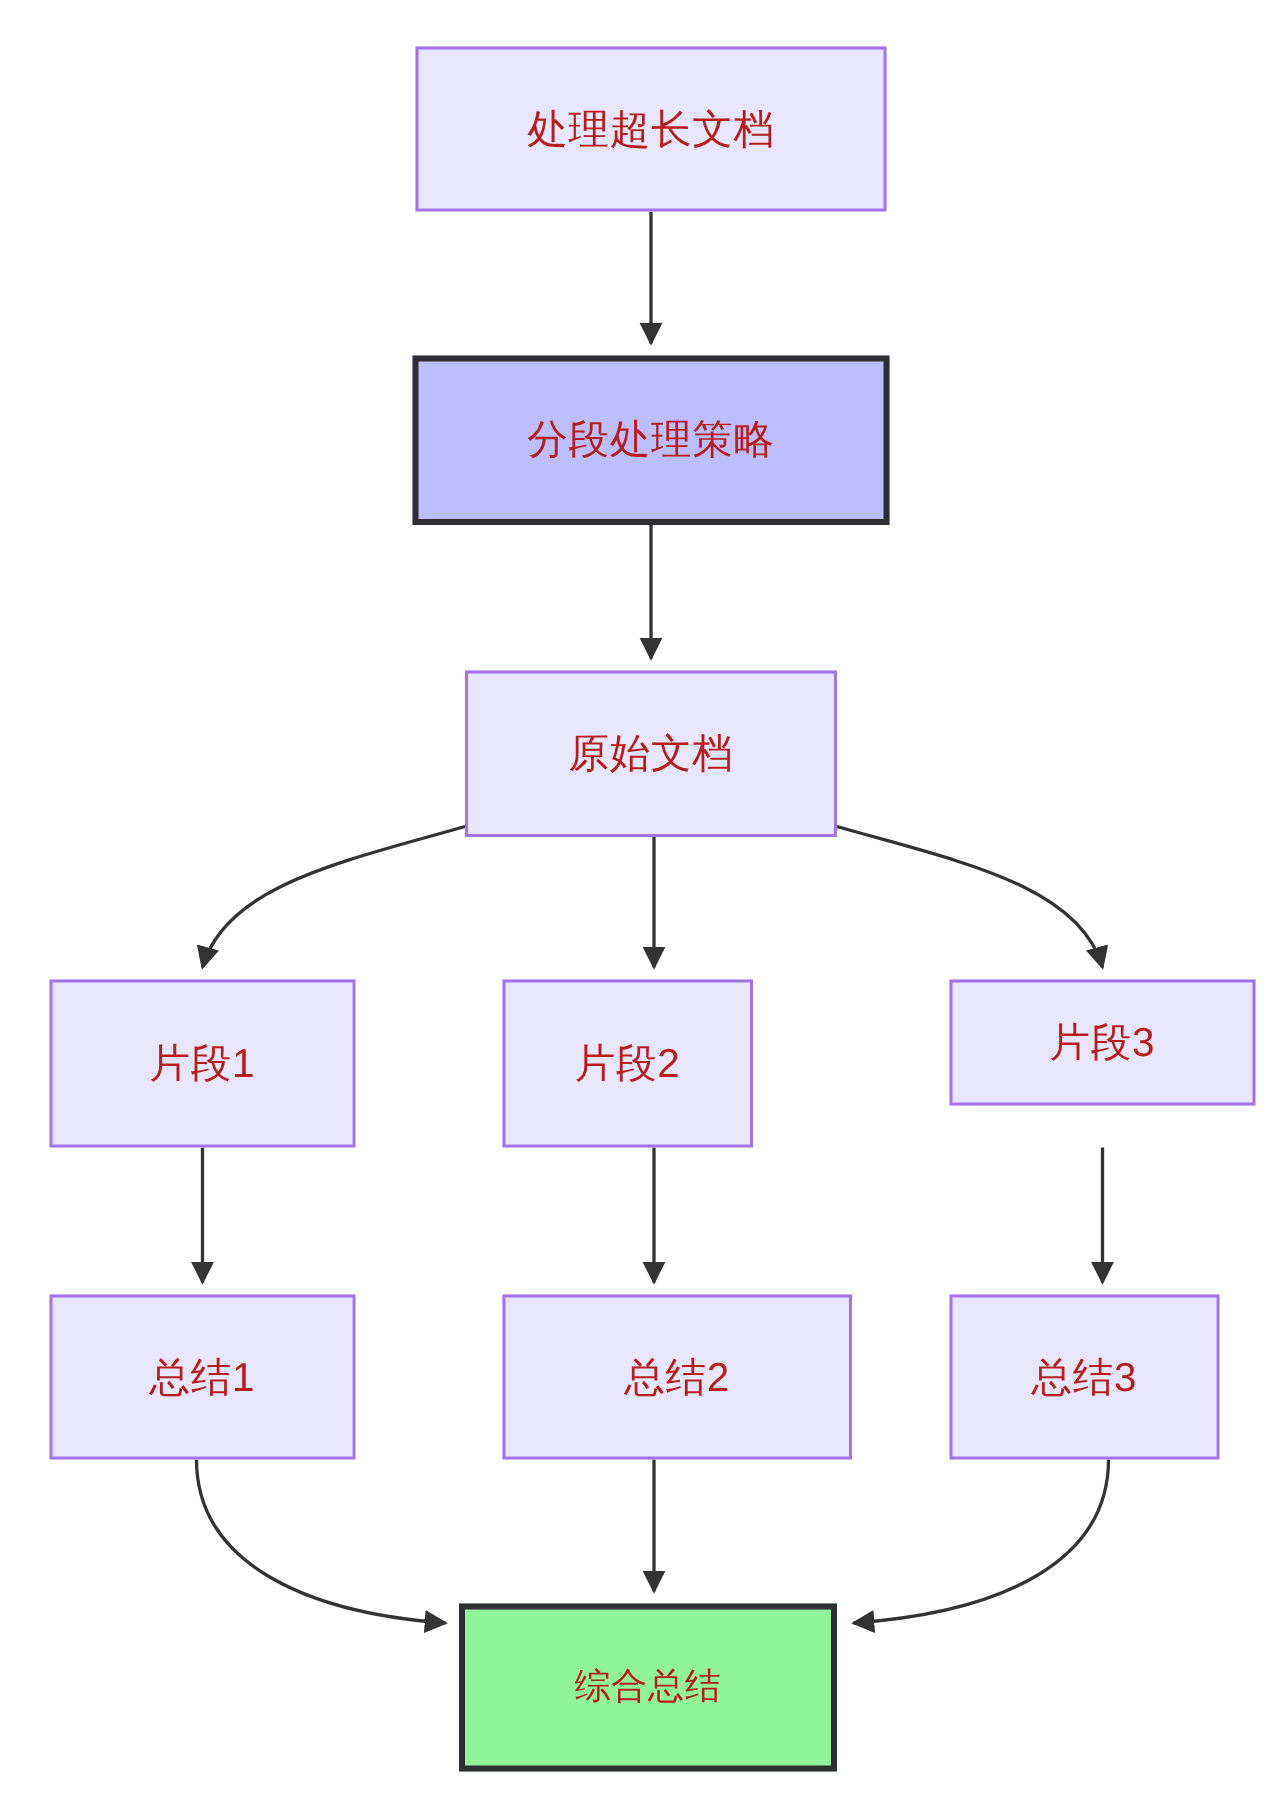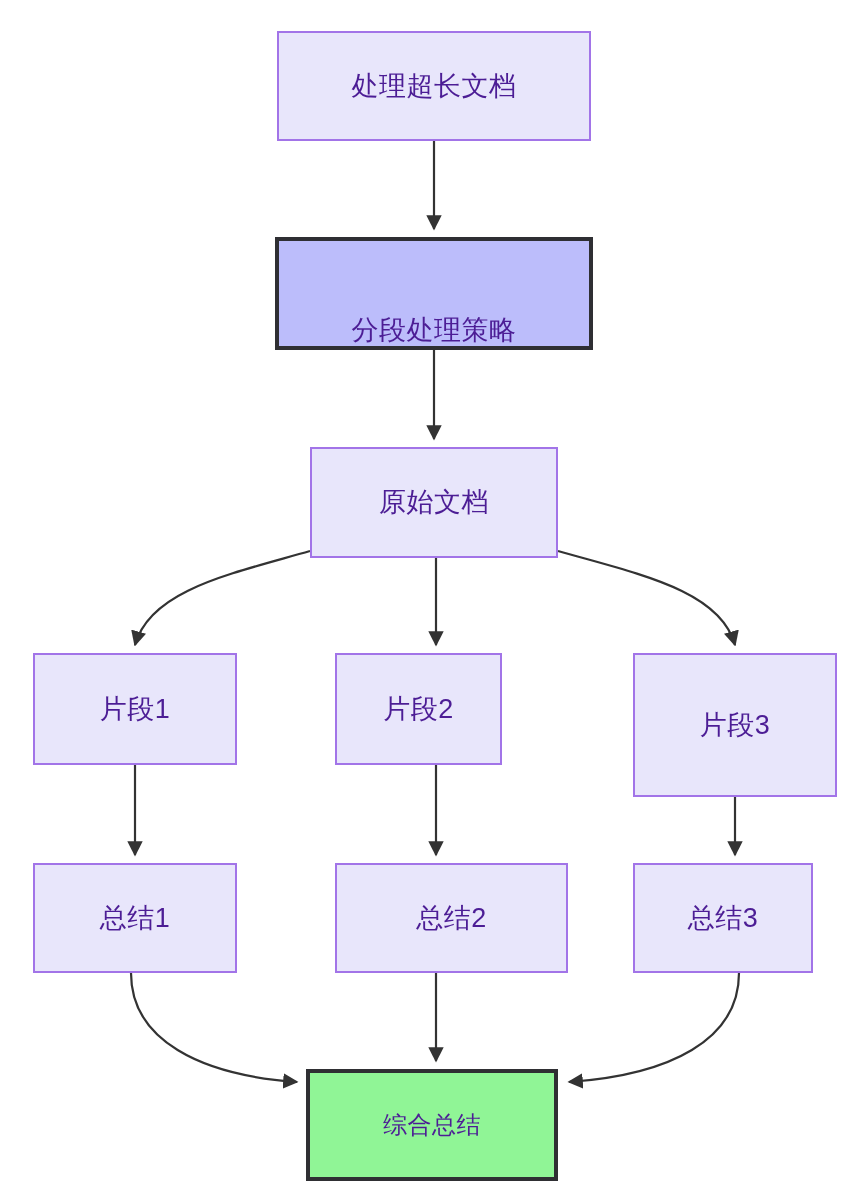--- a/index.html
+++ b/index.html
@@ -24,21 +24,21 @@
     width: 852px;
     height: 1196px;
   }
   .node {
     position: absolute;
     box-sizing: border-box;
     display: flex;
     align-items: center;
     justify-content: center;
     text-align: center;
-    color: #4c1d95;
+    color: #b91c1c;
     letter-spacing: 0.5px;
     z-index: 2;
   }
   .node-label {
     display: block;
     line-height: 1.2;
     white-space: nowrap;
   }
   
   .node.style-default {
@@ -91,37 +91,37 @@
 
     <path d="M 436 973 L 436 1061" fill="none" stroke="#333333" stroke-width="2.2" marker-end="url(#arrow)"></path>
 
     <path d="M 739 973 C 739 1040, 670 1075, 569 1082" fill="none" stroke="#333333" stroke-width="2.2" marker-end="url(#arrow)"></path>
   </svg>
 
   <div class="node style-default" style="left:277px; top:31px; width:314px; height:110px;">
     <span class="node-label">处理超长文档</span>
   </div>
 
-  <div class="node style-highlight" style="left:275px; top:237px; width:318px; height:113px;align-items:flex-end;">
+  <div class="node style-highlight" style="left:275px; top:237px; width:318px; height:113px;">
     <span class="node-label">分段处理策略</span>
   </div>
 
   <div class="node style-default" style="left:310px; top:447px; width:248px; height:111px;">
     <span class="node-label">原始文档</span>
   </div>
 
   <div class="node style-default" style="left:33px; top:653px; width:204px; height:112px;">
     <span class="node-label">片段1</span>
   </div>
 
   <div class="node style-default" style="left:335px; top:653px; width:167px; height:112px;">
     <span class="node-label">片段2</span>
   </div>
 
-  <div class="node style-default" style="left:633px; top:653px; width:204px; height:144px;">
+  <div class="node style-default" style="left:633px; top:653px; width:204px; height:84px;">
     <span class="node-label">片段3</span>
   </div>
 
   <div class="node style-default" style="left:33px; top:863px; width:204px; height:110px;">
     <span class="node-label">总结1</span>
   </div>
 
   <div class="node style-default" style="left:335px; top:863px; width:233px; height:110px;">
     <span class="node-label">总结2</span>
   </div>

